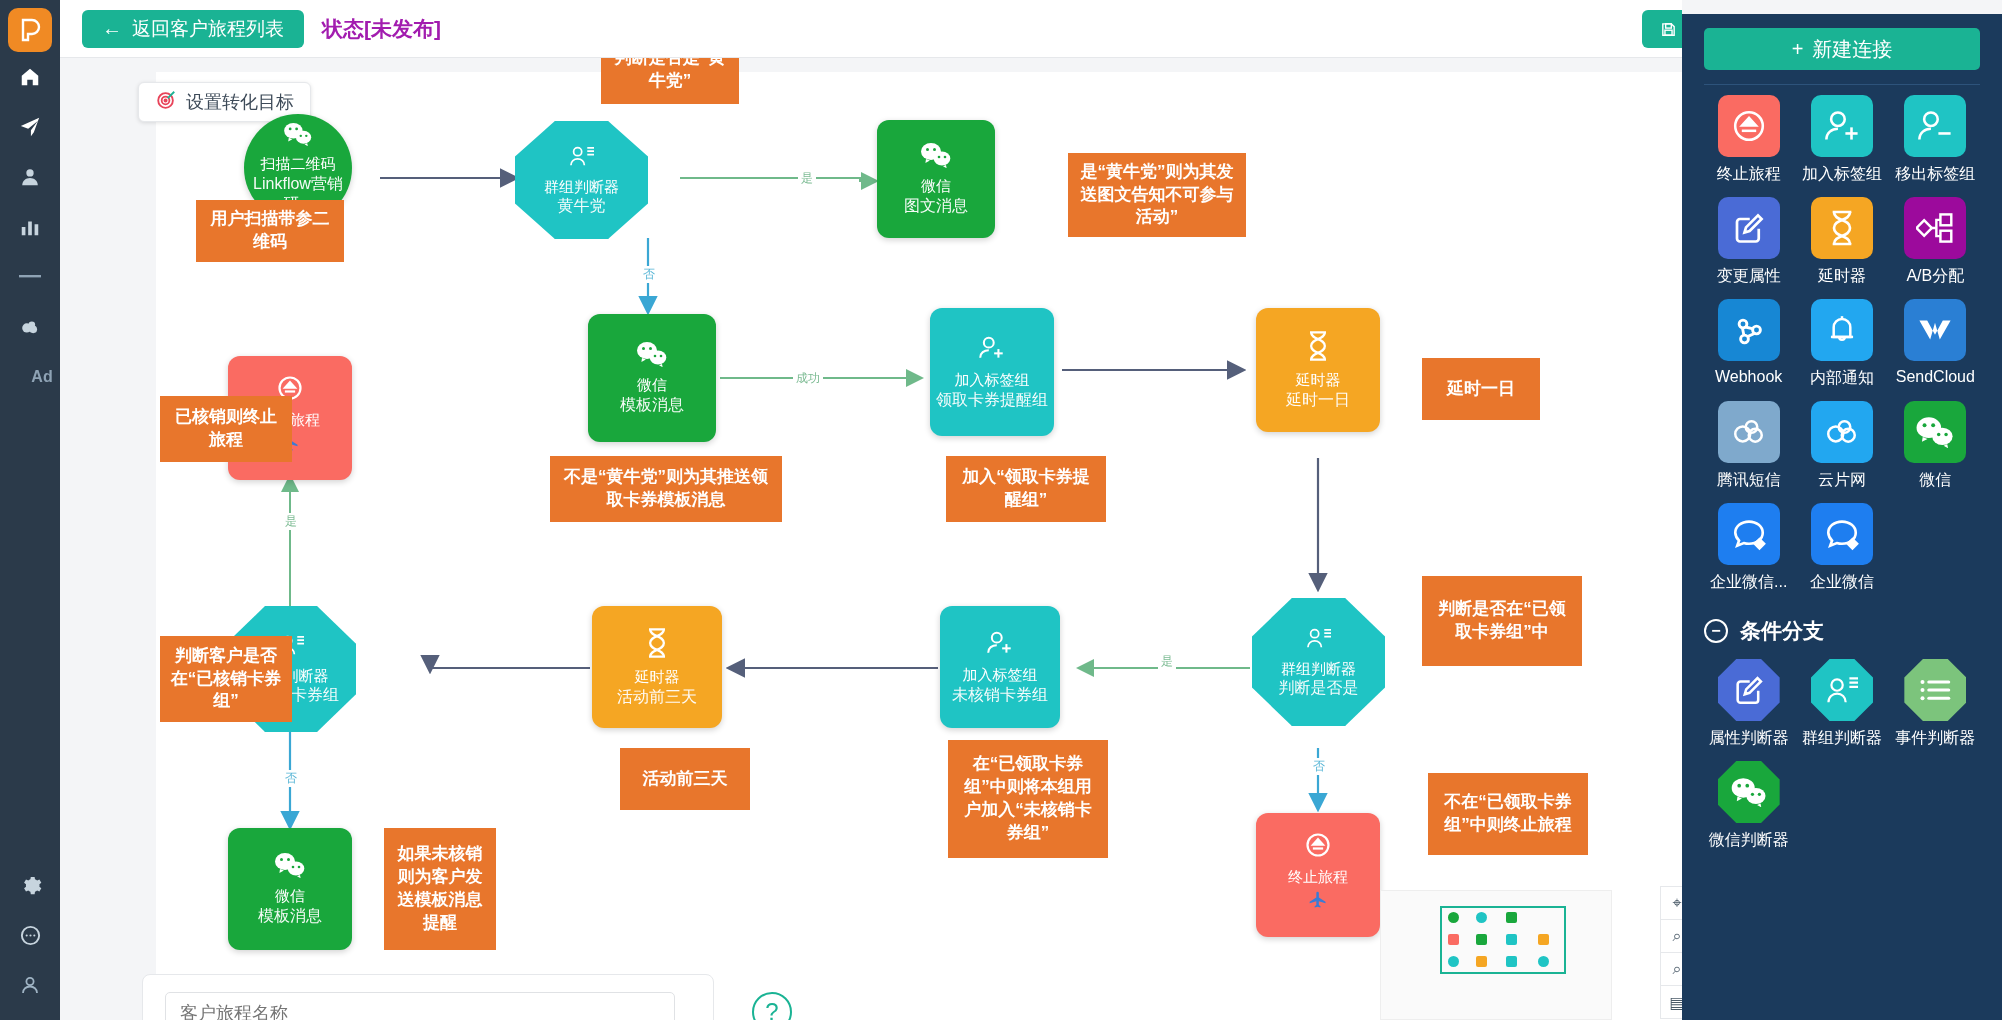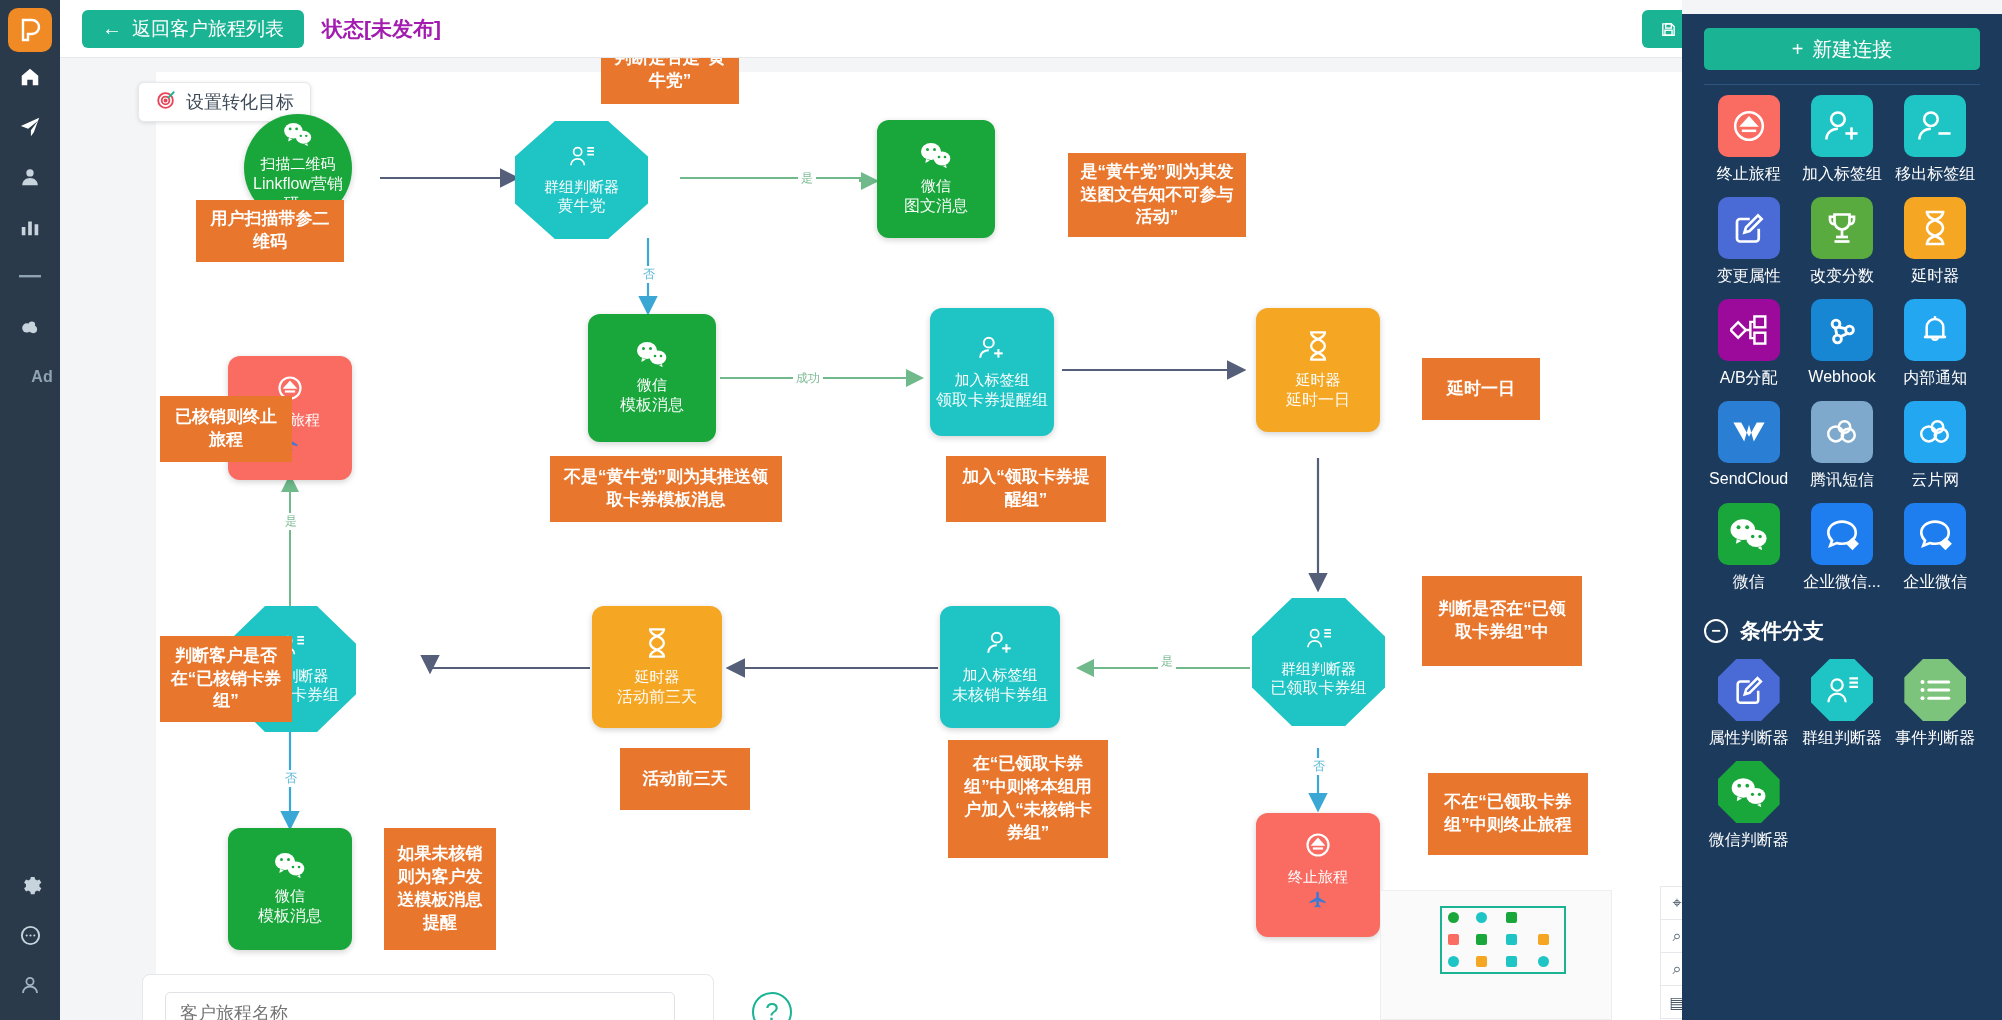--- a/index.html
+++ b/index.html
@@ -366,21 +366,21 @@
       <span class="nico">
         <svg width="27" height="25" viewBox="0 0 28 26" fill="none" stroke="#fff" stroke-width="1.8">
             <circle cx="10" cy="8" r="4.2"></circle>
             <path d="M3 22c0-4 3.2-6.5 7-6.5S17 18 17 22"></path>
             <line x1="20" y1="4" x2="27" y2="4"></line>
             <line x1="20" y1="7.5" x2="27" y2="7.5"></line>
             <line x1="20" y1="11" x2="27" y2="11"></line>
           </svg>
       </span>
       <span class="ttl">群组判断器</span>
-      <span class="sub">已领取卡券组</span>
+      <span class="sub">判断是否是</span>
     </div>
 
     <div class="node round" style="left:1196px;top:755px;width:124px;height:124px;background:#fa6b62">
       <span class="nico">
         <svg width="28" height="28" viewBox="0 0 24 24" fill="none" stroke="#fff" stroke-width="1.9">
             <circle cx="12" cy="12" r="9"></circle>
             <path d="M12 7l4.2 4.6H7.8z" fill="#fff"></path>
             <line x1="7.6" y1="15" x2="16.4" y2="15"></line>
           </svg>
       </span>
@@ -561,32 +561,20 @@
       <div class="pitem">
         <div class="ptile" style="background:#4a6bd6">
           <svg width="36" height="36" viewBox="0 0 24 24" fill="none" stroke="#fff" stroke-width="1.8">
               <path d="M18.5 12.5V19a2 2 0 0 1-2 2H6a2 2 0 0 1-2-2V8a2 2 0 0 1 2-2h6.5"></path>
               <path d="M9 15l1-3.4 8-8 2.4 2.4-8 8z"></path>
             </svg>
         </div>
         <div class="plabel">变更属性</div>
       </div>
 
-      <div class="pitem">
-        <div class="ptile" style="background:#5aab3f">
-          <svg width="36" height="36" viewBox="0 0 24 24" fill="none" stroke="#fff" stroke-width="1.8">
-              <path d="M7 3h10v5a5 5 0 0 1-10 0z"></path>
-              <path d="M7 4.5H4v2a3 3 0 0 0 3 3M17 4.5h3v2a3 3 0 0 1-3 3"></path>
-              <line x1="12" y1="13" x2="12" y2="18"></line>
-              <line x1="8" y1="18" x2="16" y2="18"></line>
-              <line x1="7" y1="21" x2="17" y2="21"></line>
-            </svg>
-        </div>
-        <div class="plabel">改变分数</div>
-      </div>
 
       <div class="pitem">
         <div class="ptile" style="background:#f5a623">
           <svg width="32" height="38" viewBox="0 0 24 28" fill="none" stroke="#fff" stroke-width="2">
               <path d="M5 2h14M5 26h14M6 2c0 7 12 5 12 12S6 19 6 26"></path>
               <path d="M18 2c0 7-12 5-12 12s12 5 12 12"></path>
             </svg>
         </div>
         <div class="plabel">延时器</div>
       </div>

